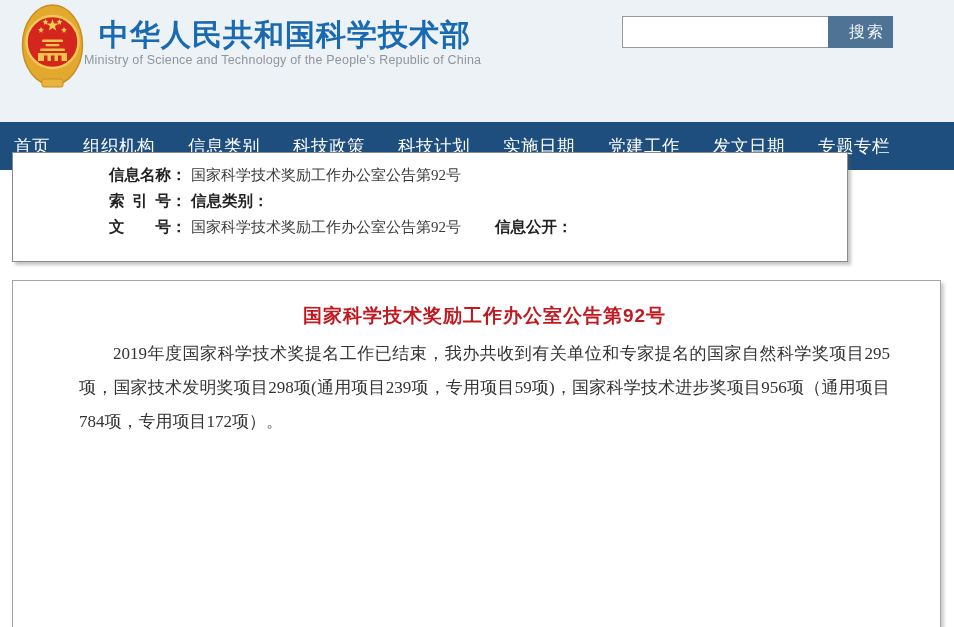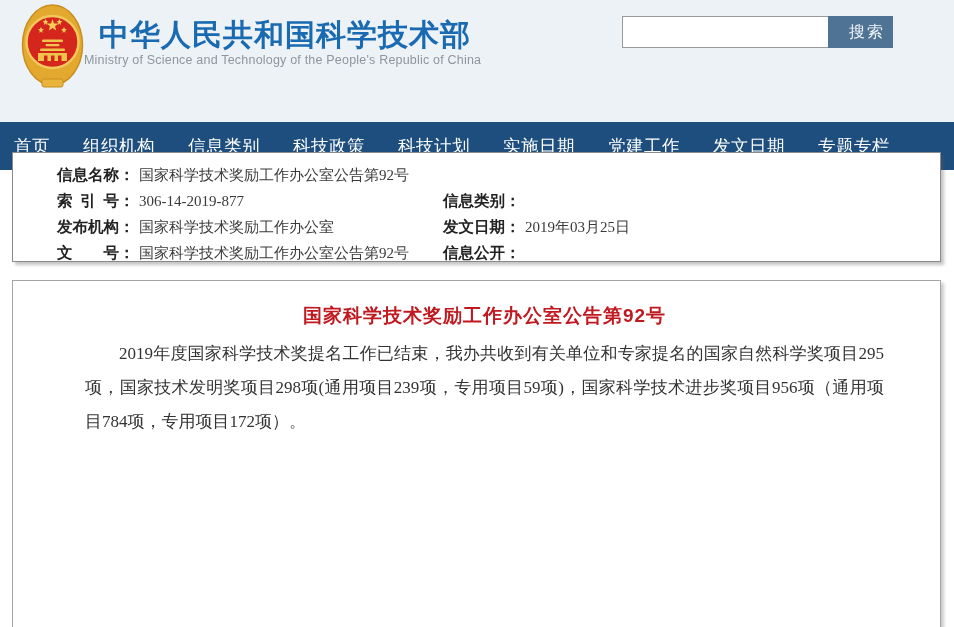--- a/index.html
+++ b/index.html
@@ -48,24 +48,24 @@
     height:48px;background:var(--nav-bg);
     display:flex;align-items:center;padding:0 14px;gap:33px;
   }
   .nav-item{
     color:var(--nav-text);font-size:17.5px;cursor:pointer;white-space:nowrap;
     letter-spacing:.5px;
   }
 
   
   .meta-panel{
-    position:absolute;left:12px;top:152px;width:929px;height:110px;
+    position:absolute;left:12px;top:152px;width:836px;height:110px;
     background:#fff;border:1px solid #8a8a8a;
     box-shadow:3px 3px 3px rgba(90,90,90,.35);
-    padding:9px 0 0 44px;
+    padding:9px 0 0 96px;
   }
   .mrow{
     display:grid;grid-template-columns:82px 304px 82px auto;
     height:26px;align-items:center;
   }
   .mlabel{font-size:15.5px;font-weight:bold;color:#222;white-space:nowrap;}
   .lbl{display:inline-block;width:62px;text-align:justify;text-align-last:justify;}
   .mvalue{
     font-size:15px;color:#3a3a3a;white-space:nowrap;
     font-family:"Liberation Serif", serif;
@@ -76,21 +76,21 @@
     position:absolute;left:12px;top:280px;width:929px;height:380px;
     background:#fff;border:1px solid #a5a5a5;
     box-shadow:3px 3px 3px rgba(90,90,90,.3);
     padding:22px 50px 0 66px;
   }
   .announcement-title{
     text-align:center;color:var(--accent-red);font-weight:bold;
     font-size:19px;margin:0 0 8px 0;letter-spacing:1px;
   }
   .article p{
-    margin:6px;text-indent:2em;
+    margin:0;text-indent:2em;
     font-size:17px;line-height:34px;color:var(--body-text);
     font-family:"Liberation Serif", serif;
     text-align:justify;
   }
 </style>
 </head>
 <body>
 
 <div class="site-header">
   <svg class="emblem" viewBox="0 0 63 89" aria-hidden="true">
@@ -141,28 +141,21 @@
 
 <div class="meta-panel">
   <div class="mrow">
     <span class="mlabel"><span class="lbl">信息名称</span><span>：</span></span>
     <span class="mvalue">国家科学技术奖励工作办公室公告第92号</span>
     <span></span>
       <span></span>
   </div>
   <div class="mrow">
     <span class="mlabel"><span class="lbl">索引号</span><span>：</span></span>
-    <span class="mvalue">306-14-2019-877</span>
     <span class="mlabel"><span class="lbl">信息类别</span><span>：</span></span>
-  </div>
-  <div class="mrow">
-    <span class="mlabel"><span class="lbl">发布机构</span><span>：</span></span>
-    <span class="mvalue">国家科学技术奖励工作办公室</span>
-    <span class="mlabel"><span class="lbl">发文日期</span><span>：</span></span>
-    <span class="mvalue">2019年03月25日</span>
   </div>
   <div class="mrow">
     <span class="mlabel"><span class="lbl">文号</span><span>：</span></span>
     <span class="mvalue">国家科学技术奖励工作办公室公告第92号</span>
     <span class="mlabel"><span class="lbl">信息公开</span><span>：</span></span>
     <span class="mvalue"></span>
   </div>
 </div>
 
 <div class="announcement-panel">

